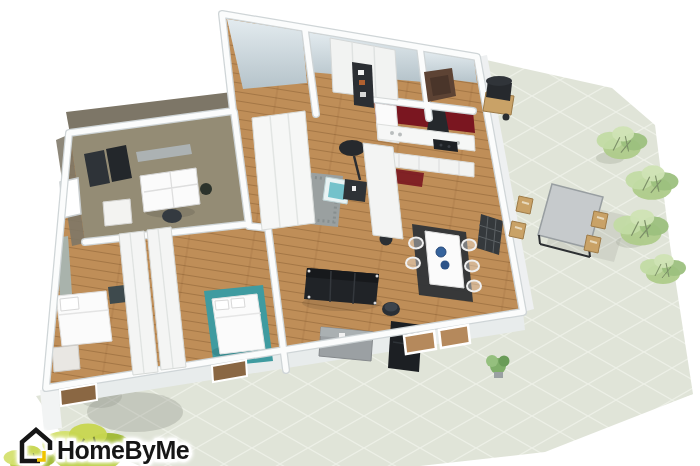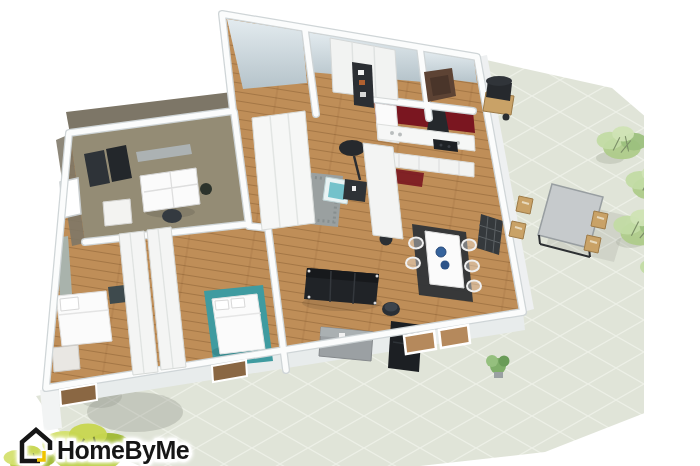--- a/index.html
+++ b/index.html
@@ -1,16 +1,16 @@
 <!DOCTYPE html>
 <html style="--bg: #ffffff; --patio: #e0e4d8; --patio-line: #edf0e7; --wood: #bf8e58; --wall: #fbfcfc; --wall-edge: #cfd5d7; --wall-face-top: #e3ebef; --wall-face-bottom: #b5c3ca; --bath-wall: #7d7667; --bath-floor: #948c75; --kitchen-wall: #7a1620; --accent-wall: #a9b3ac; --teal-rug: #3f9ba0; --rug-dark: #2f3438; --rug-grey: #9aa0a0; --furniture-black: #202327; --furniture-white: #fbfbfb; --furniture-grey: #9ba0a3; --armchair-brown: #5d4334; --outdoor-wood: #c9a267; --shrub-green: #aecb8a; --potted-plant-green: #b9cf45; --logo-black: #161616; --logo-yellow: #f0c400;"><head>
 <meta charset="utf-8">
 <style>
   html,body{margin:0;padding:0;background:#fff;}
-  .canvas{position:relative;width:644px;height:466px;overflow:hidden;background:var(--bg,#ffffff);font-family:"Liberation Sans",sans-serif;}
+  .canvas{position:relative;width:700px;height:466px;overflow:hidden;background:var(--bg,#ffffff);font-family:"Liberation Sans",sans-serif;}
   svg{display:block}
   
   .f-patio{fill:var(--patio,#e0e4d8)}
   .s-patio-line{stroke:var(--patio-line,#edf0e7)}
   .f-wood{fill:var(--wood,#bf8e58)}
   .f-bathfloor{fill:var(--bath-floor,#948c75)}
   .f-bathwall{fill:var(--bath-wall,#7d7667)}
   .f-redwall{fill:var(--kitchen-wall,#7a1620)}
   .f-accent{fill:var(--accent-wall,#a9b3ac)}
   .f-teal{fill:var(--teal-rug,#3f9ba0)}

